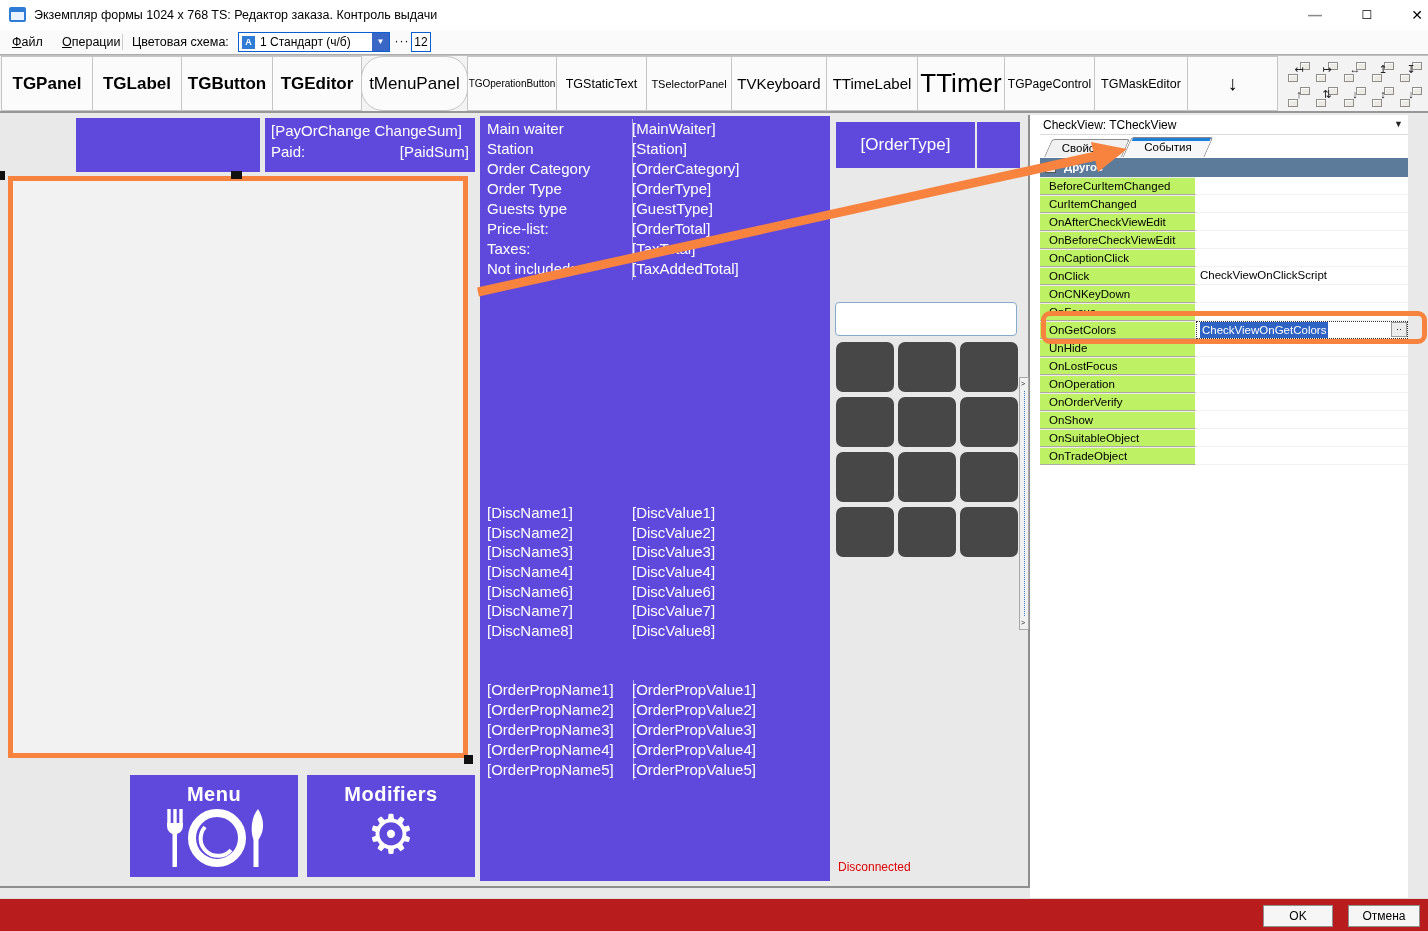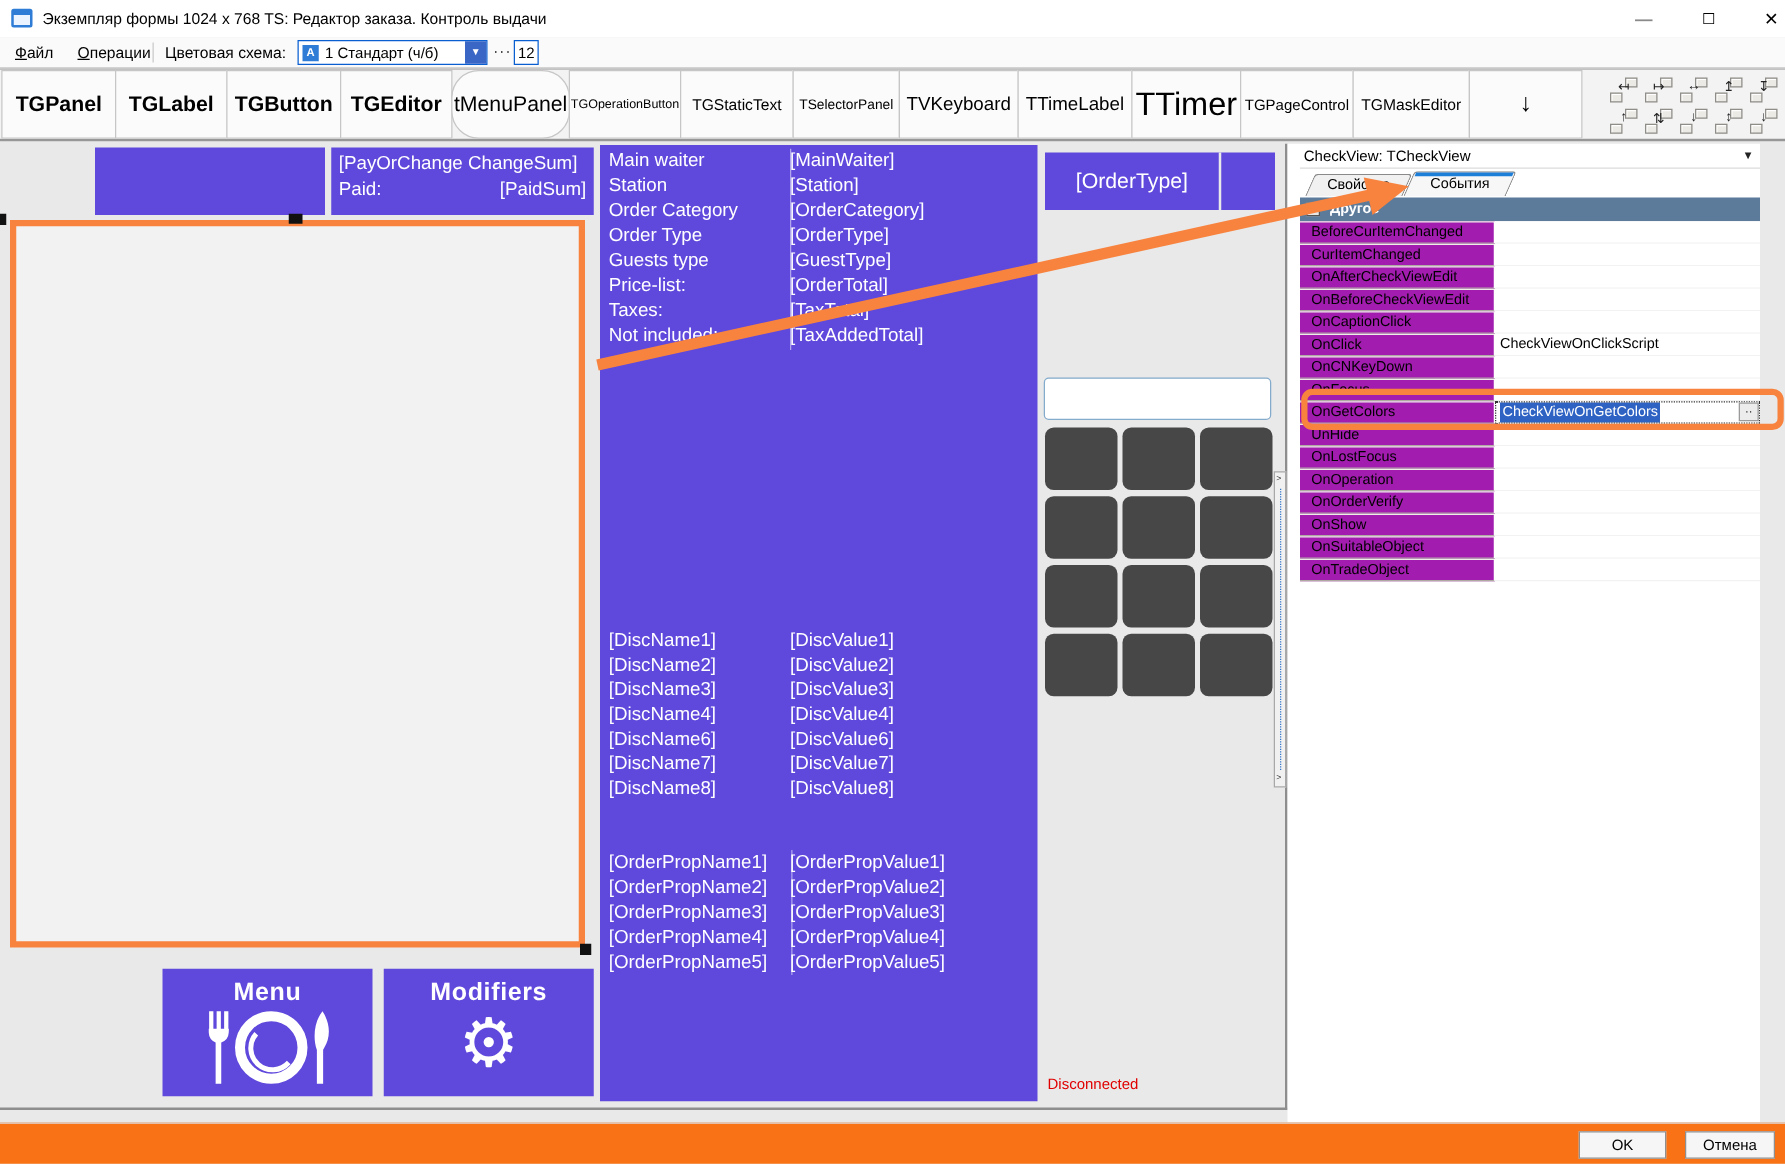--- a/index.html
+++ b/index.html
@@ -126,33 +126,33 @@
   #tab-props { left:18px; top:24px; width:78px; height:18px; }
   #tab-events { left:97px; top:22px; width:82px; height:20px; }
   #tab-events .lbl { line-height:20px; }
   #group-row { position:absolute; left:10px; top:43px; right:0; height:19px;
     background:var(--group,#5C7B9B); color:#FFF; font-weight:bold; font-size:11.5px; line-height:19px; }
   #group-row .glabel { padding-left:24px; }
   #minus-box { position:absolute; left:5px; top:4px; width:11px; height:11px; background:#E8E8E8;
     border:1px solid #555; color:#000; font-size:9px; line-height:9px; text-align:center; }
   #event-rows { position:absolute; left:10px; top:62px; right:0; }
   .ev-row { display:flex; height:18px; }
-  .ev-name { flex:0 0 156px; background:#a21caf; border-top:1px solid #EFEDE8;
+  .ev-name { flex:0 0 156px; background:#bef264; border-top:1px solid #EFEDE8;
     border-bottom:1px solid #AEAAA2; border-right:1px solid #FFF;
     padding-left:9px; font-size:11.5px; line-height:16px; white-space:nowrap; }
   .ev-val { flex:1; background:#FFF; border-bottom:1px solid #F2F2F2; padding-left:4px;
     font-size:11.5px; line-height:16px; position:relative; }
   .ev-val.selected { outline:1px dotted #333; outline-offset:-1px; }
   .sel-text { display:inline-block; background:var(--selection,#2E63C4); color:#FFF;
     padding:0 2px; margin-top:1px; }
   .ellipsis-btn { position:absolute; right:1px; top:1px; width:16px; height:15px; background:#ECECEC;
     border:1px solid #9A9A9A; font-size:9px; line-height:12px; text-align:center; }
 
   
-  #ok-bar { position:absolute; left:0; top:898px; width:1428px; height:33px; background:#f97316;
+  #ok-bar { position:absolute; left:0; top:898px; width:1428px; height:33px; background:#b91c1c;
     border-top:1px solid #DADADA; }
   .dlg-btn { position:absolute; top:6px; height:22px; background:#F6F6F6; border:1px solid #8F8F8F;
     font-size:12px; text-align:center; line-height:20px; }
   #ok-btn { left:1263px; width:70px; }
   #cancel-btn { left:1348px; width:72px; }
 
   
   #ann-arrow { position:absolute; left:0; top:0; width:1428px; height:931px; z-index:60; pointer-events:none; }
   #ann-rect { position:absolute; left:1041px; top:311px; width:386px; height:33px;
     border:5px solid var(--orange,#F8833F); border-radius:9px; z-index:61; pointer-events:none; }
@@ -181,21 +181,21 @@
   <span id="scheme-dots">···</span>
   <span id="font-size-box">12</span>
 </div>
 
 <div id="toolbar">
   <div id="toolbar-buttons">
       <div class="tb-btn t-lgb" style="width: 92px;">TGPanel</div>
       <div class="tb-btn t-lgb" style="width: 90px;">TGLabel</div>
       <div class="tb-btn t-lgb" style="width: 92px;">TGButton</div>
       <div class="tb-btn t-lgb" style="width: 90px;">TGEditor</div>
-      <div class="tb-btn t-lg" style="width: 95px; border-radius: 22px;">tMenuPanel</div>
+      <div class="tb-btn t-lg" style="width: 107px; border-radius: 22px;">tMenuPanel</div>
       <div class="tb-btn t-xs" style="width: 90px;">TGOperationButton</div>
       <div class="tb-btn t-md" style="width: 91px;">TGStaticText</div>
       <div class="tb-btn t-sm" style="width: 86px;">TSelectorPanel</div>
       <div class="tb-btn t-mdl" style="width: 96px;">TVKeyboard</div>
       <div class="tb-btn t-mdl" style="width: 92px;">TTimeLabel</div>
       <div class="tb-btn t-xl" style="width: 88px;">TTimer</div>
       <div class="tb-btn t-s12" style="width: 91px;">TGPageControl</div>
       <div class="tb-btn t-md" style="width: 94px;">TGMaskEditor</div>
       <div class="tb-btn t-arr" style="width: 91px;">↓</div>
     </div>

